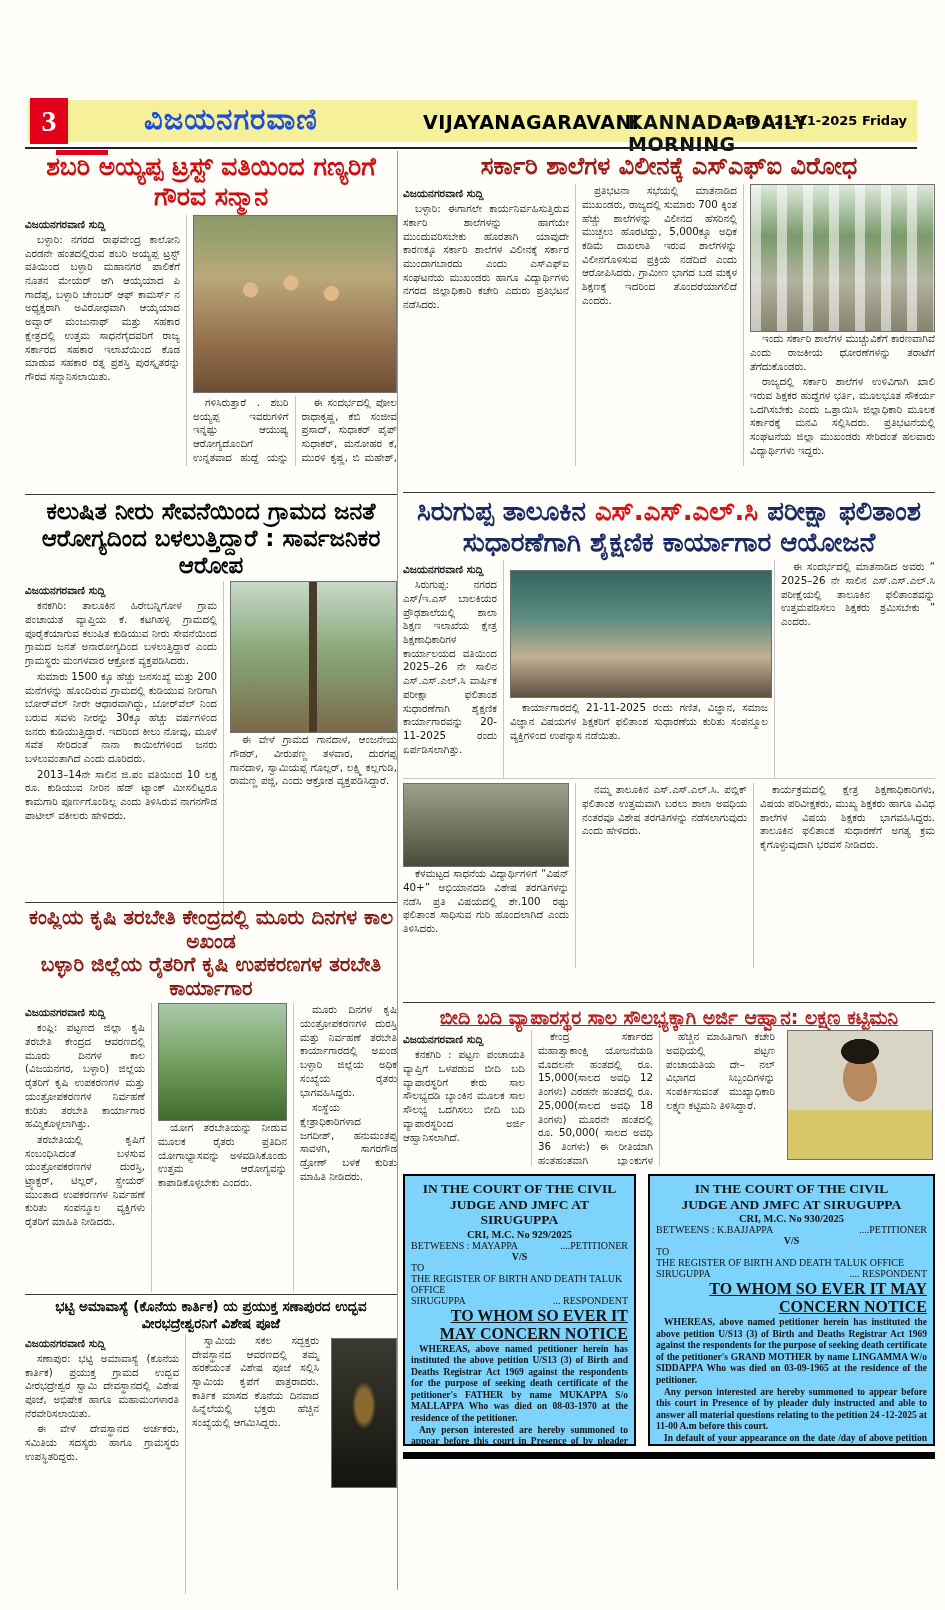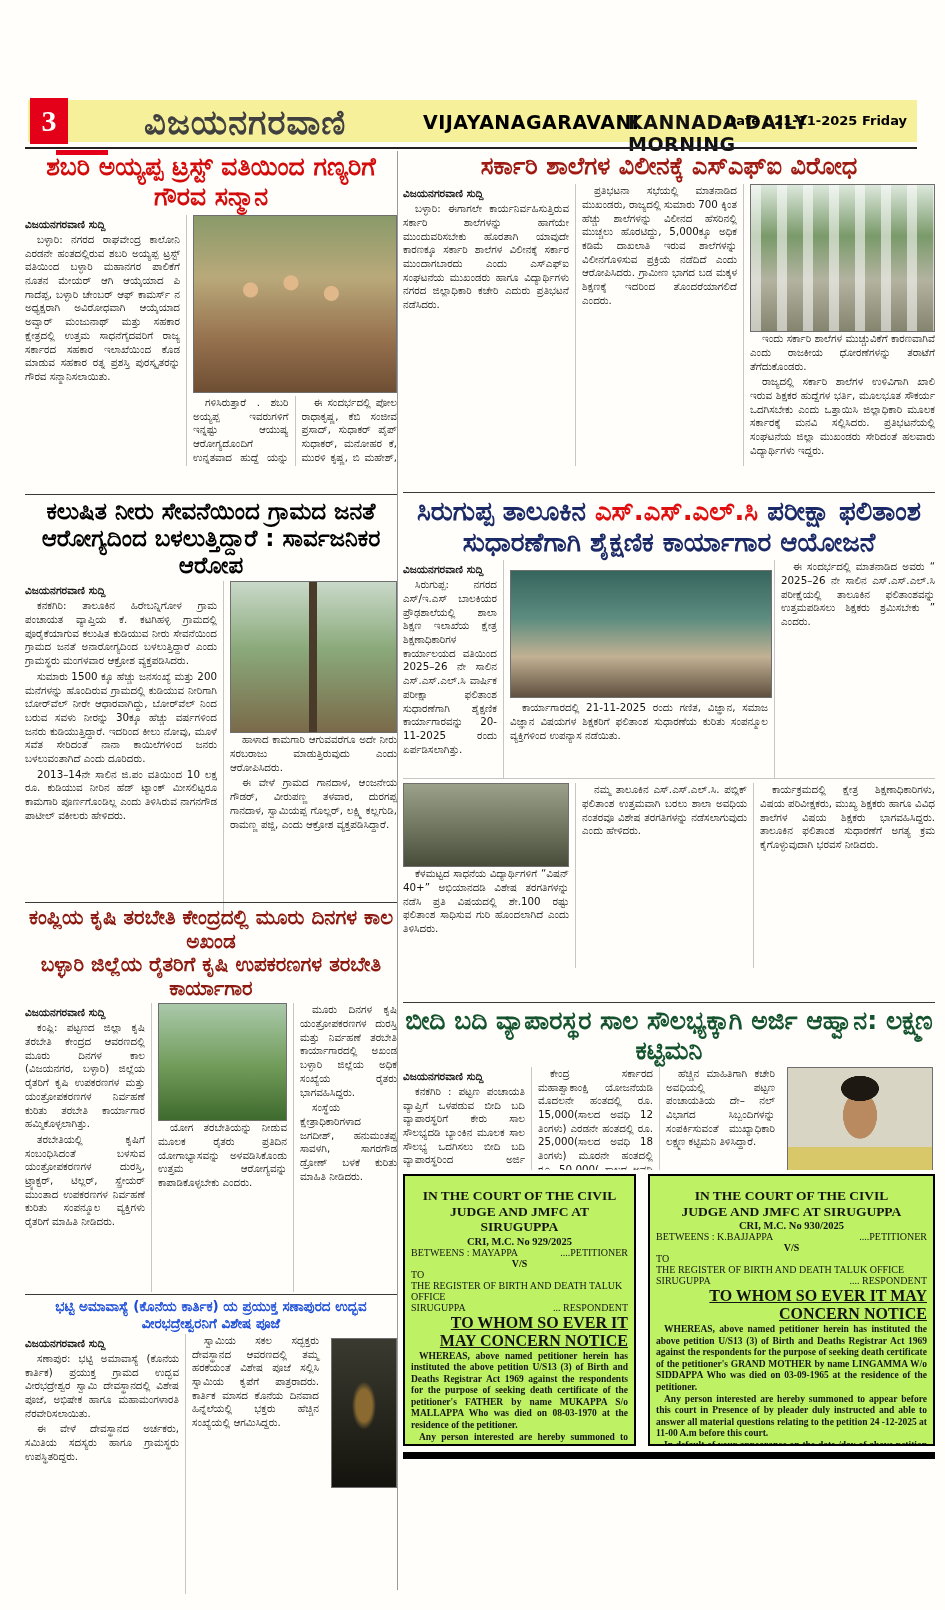--- a/index.html
+++ b/index.html
@@ -8,37 +8,37 @@
     position: relative; width: 945px; height: 1610px; background:#fffefa;
     font-family: "DejaVu Sans", sans-serif; color:#141414; overflow:hidden;
   }
   .abs { position:absolute; }
 
   
   .masthead { left:28px; top:100px; width:889px; height:42px; background:#f7f09b; }
   .pageno-box { position:absolute; left:2px; top:-2px; width:38px; height:46px; background:#e50019;
     color:#fff; font-family:"Liberation Serif",serif; font-weight:bold; font-size:30px;
     display:flex; align-items:center; justify-content:center; }
-  .kn-title { position:absolute; left:116px; top:2px; font-size:34px; font-weight:bold; color:#404040; letter-spacing:1px; }
+  .kn-title { position:absolute; left:116px; top:2px; font-size:29px; font-weight:bold; color:#1d4ed8; letter-spacing:1px; }
   .en-title { position:absolute; left:395px; top:11px; font-size:19px; font-weight:900; color:#000; letter-spacing:0.5px;}
   .en-sub   { position:absolute; left:600px; top:11px; font-size:19px; font-weight:600; color:#111; letter-spacing:0.5px;}
   .date-line{ position:absolute; right:10px; top:13px; font-size:13px; font-weight:bold; color:#000; }
   .head-rule { left:25px; top:147px; width:892px; height:2px; background:#222; }
   .red-tick { left:56px; top:150px; width:52px; height:5px; background:#e50019; }
 
   
   section { overflow:hidden; }
   .hl { font-weight:bold; text-align:center; line-height:1.18; }
   .hl-red    { color:#d40b0b; font-size:25px; }
   .hl-maroon { color:#9e1a12; font-size:24px; }
   .hl-black  { color:#000;    font-size:23px; }
   .hl-dkred  { color:#8c1a10; font-size:20px; }
   .hl-navy   { color:#1b2a66; font-size:26px; }
-  .hl-navy2  { color:#14532d; font-size:25px; }
-  .hl-sub    { color:#1d4ed8; font-size:13.5px; font-weight:bold; text-align:center; }
+  .hl-navy2  { color:#b91c1c; font-size:19px;text-decoration:underline; }
+  .hl-sub    { color:#000000; font-size:13.5px; font-weight:bold; text-align:center; }
   .red-span  { color:#e01010; }
   .byline { font-weight:bold; font-size:10.5px; margin:3px 0 2px; }
   .btxt p { text-align:justify; text-indent:12px; font-size:10.3px; line-height:1.33; margin-bottom:2px; }
   .col  { overflow:hidden; padding:0 6px; }
   .col:first-child { padding-left:0; }
   .col:last-child  { padding-right:0; }
   .col + .col { border-left:1px solid #c6c6c6; }
   .sec-rule { border-top:1.5px solid #3a3a3a; padding-top:3px; }
   .vrule-center { left:397px; top:151px; width:1px; height:1439px; background:#9a9a9a; }
 
@@ -120,22 +120,22 @@
   .a6-c2 { width:128px; }
   .a6-c3 { width:122px; }
   .a6-photo { margin-left:6px; }
 
   .a7-wrap { display:flex; margin-top:2px; height:272px; }
   .a7-c1 { width:160px; }
   .a7-c2 { width:140px; }
   .a7-ph { margin-left:6px; margin-top:4px; }
 
   
-  .notice { position:absolute; top:2px; border:2px solid #000; background:#bef264;
-    font-family:"Liberation Serif", serif; padding:12px 6px; height:272px; overflow:hidden; }
+  .notice { position:absolute; top:2px; border:2px solid #000; background:#7dd3fc;
+    font-family:"Liberation Serif", serif; padding:5px 6px; height:272px; overflow:hidden; }
   .notice-left  { left:0;    width:233px; }
   .notice-right { left:245px; width:287px; }
   .n-title { text-align:center; font-weight:bold; font-size:13.5px; line-height:1.15; }
   .n-case  { text-align:center; font-weight:bold; font-size:10.5px; margin-top:1px; }
   .n-row   { display:flex; justify-content:space-between; font-size:10px; }
   .n-vs    { text-align:center; font-weight:bold; font-size:10px; }
   .n-to    { font-size:10px; }
   .n-addr  { font-size:10px; }
   .n-concern { text-align:right; font-weight:bold; text-decoration:underline; font-size:16px; margin:1px 0; }
   .n-para  { font-size:9.5px; line-height:1.22; text-align:justify; }
@@ -183,21 +183,20 @@
     <h1 class="hl hl-black">ಆರೋಗ್ಯದಿಂದ ಬಳಲುತ್ತಿದ್ದಾರೆ : ಸಾರ್ವಜನಿಕರ ಆರೋಪ</h1>
     <div class="a3-wrap btxt">
       <div class="col a3-c1">
         <div class="byline">ವಿಜಯನಗರವಾಣಿ ಸುದ್ದಿ</div>
         <p>ಕನಕಗಿರಿ: ತಾಲೂಕಿನ ಹಿರೇಬನ್ನಿಗೋಳ ಗ್ರಾಮ ಪಂಚಾಯತ ವ್ಯಾಪ್ತಿಯ ಕೆ. ಕಟಗಿಹಳ್ಳಿ ಗ್ರಾಮದಲ್ಲಿ ಪೂರೈಕೆಯಾಗುವ ಕಲುಷಿತ ಕುಡಿಯುವ ನೀರು ಸೇವನೆಯಿಂದ ಗ್ರಾಮದ ಜನತೆ ಅನಾರೋಗ್ಯದಿಂದ ಬಳಲುತ್ತಿದ್ದಾರೆ ಎಂದು ಗ್ರಾಮಸ್ಥರು ಮಂಗಳವಾರ ಆಕ್ರೋಶ ವ್ಯಕ್ತಪಡಿಸಿದರು.</p>
         <p>ಸುಮಾರು 1500 ಕ್ಕೂ ಹೆಚ್ಚು ಜನಸಂಖ್ಯೆ ಮತ್ತು 200 ಮನೆಗಳನ್ನು ಹೊಂದಿರುವ ಗ್ರಾಮದಲ್ಲಿ ಕುಡಿಯುವ ನೀರಿಗಾಗಿ ಬೋರ್‌ವೆಲ್ ನೀರೇ ಆಧಾರವಾಗಿದ್ದು, ಬೋರ್‌ವೆಲ್ ನಿಂದ ಬರುವ ಸವಳು ನೀರನ್ನು 30ಕ್ಕೂ ಹೆಚ್ಚು ವರ್ಷಗಳಿಂದ ಜನರು ಕುಡಿಯುತ್ತಿದ್ದಾರೆ. ಇದರಿಂದ ಕೀಲು ನೋವು, ಮೂಳೆ ಸವೆತ ಸೇರಿದಂತೆ ನಾನಾ ಕಾಯಿಲೆಗಳಿಂದ ಜನರು ಬಳಲುವಂತಾಗಿದೆ ಎಂದು ದೂರಿದರು.</p>
         <p>2013–14ನೇ ಸಾಲಿನ ಜಿ.ಪಂ ವತಿಯಿಂದ 10 ಲಕ್ಷ ರೂ. ಕುಡಿಯುವ ನೀರಿನ ಹೆಡ್ ಟ್ಯಾಂಕ್ ಮೀಸಲಿಟ್ಟರೂ ಕಾಮಗಾರಿ ಪೂರ್ಣಗೊಂಡಿಲ್ಲ ಎಂದು ತಿಳಿಸಿರುವ ನಾಗನಗೌಡ ಪಾಟೀಲ್ ವಕೀಲರು ಹೇಳಿದರು.</p>
       </div>
       <div class="col a3-c2">
         <div class="photo ph-field"></div>
-        <p>ಹಾಳಾದ ಕಾಮಗಾರಿ ಆಗುವವರೆಗೂ ಅದೇ ನೀರು ಸರಬರಾಜು ಮಾಡುತ್ತಿರುವುದು ಎಂದು ಆರೋಪಿಸಿದರು.</p>
         <p>ಈ ವೇಳೆ ಗ್ರಾಮದ ಗಾನದಾಳ, ಆಂಜನೇಯ ಗೌಡರ್, ವೀರುಪಣ್ಣ ತಳವಾರ, ದುರಗಪ್ಪ ಗಾನದಾಳ, ಸ್ವಾಮಿಯಪ್ಪ ಗೊಲ್ಲರ್, ಲಕ್ಷ್ಮಿ ಕಲ್ಲಗುಡಿ, ರಾಮಣ್ಣ ಪಜ್ಜಿ, ಎಂದು ಆಕ್ರೋಶ ವ್ಯಕ್ತಪಡಿಸಿದ್ದಾರೆ.</p>
       </div>
     </div>
   </section>
 
   <section class="abs sec-a4 sec-rule">
     <h1 class="hl hl-dkred">ಕಂಪ್ಲಿಯ ಕೃಷಿ ತರಬೇತಿ ಕೇಂದ್ರದಲ್ಲಿ ಮೂರು ದಿನಗಳ ಕಾಲ ಅಖಂಡ</h1>
     <h1 class="hl hl-dkred">ಬಳ್ಳಾರಿ ಜಿಲ್ಲೆಯ ರೈತರಿಗೆ ಕೃಷಿ ಉಪಕರಣಗಳ ತರಬೇತಿ ಕಾರ್ಯಾಗಾರ</h1>
     <div class="a4-wrap btxt">
       <div class="col a4-c1">

